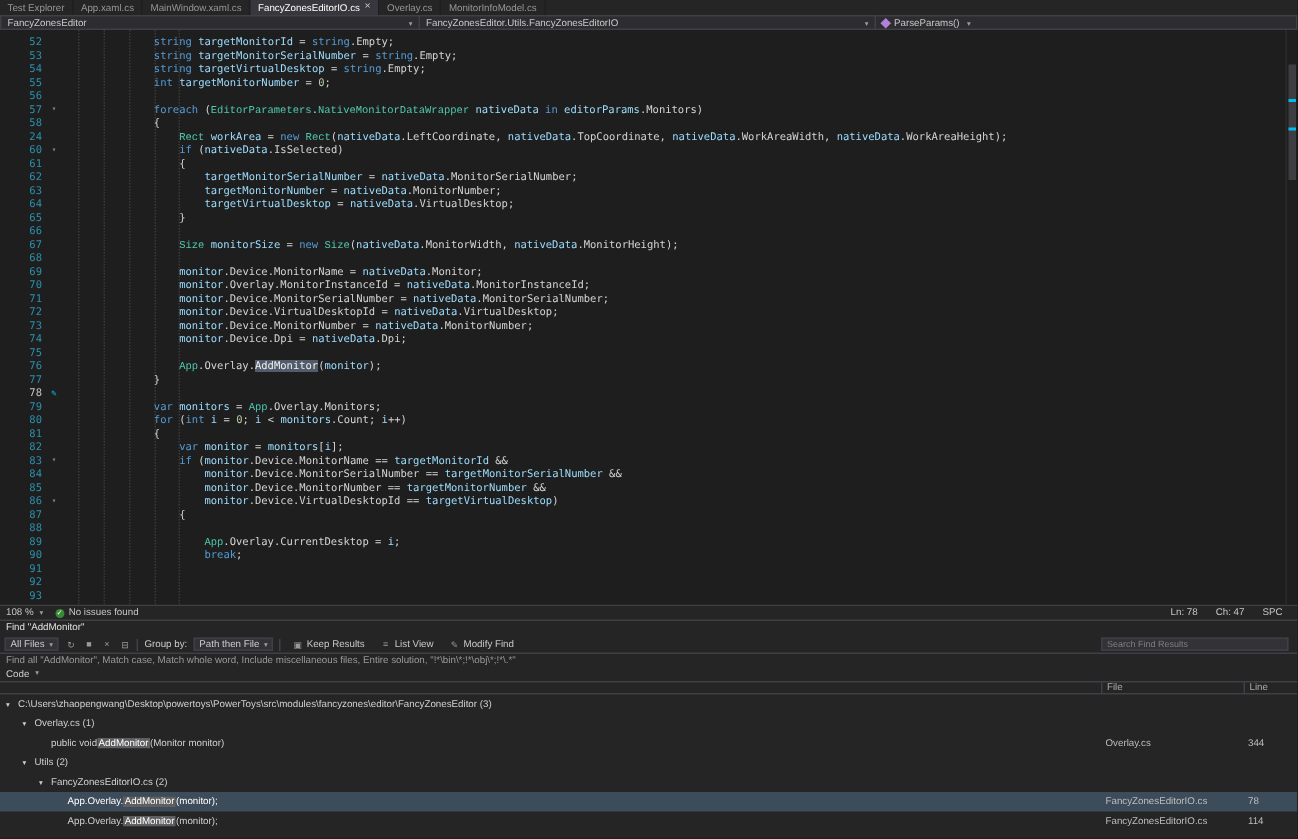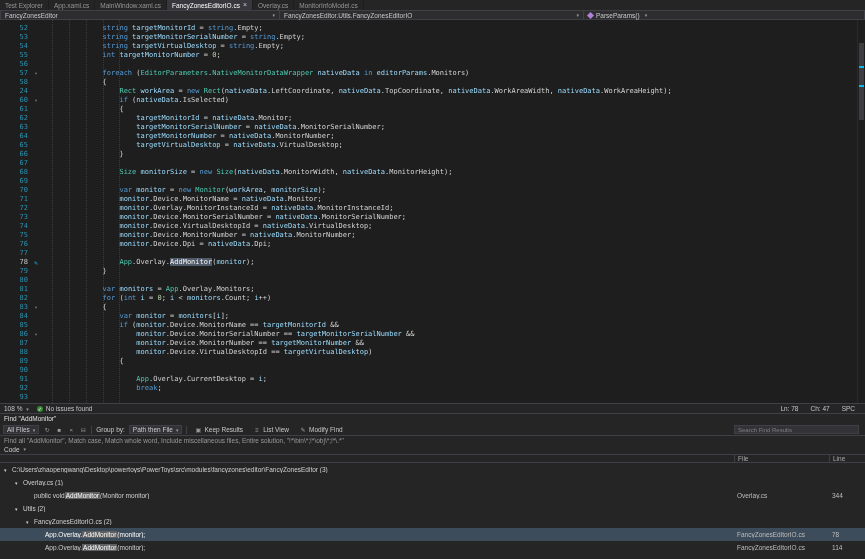--- a/index.html
+++ b/index.html
@@ -30,21 +30,21 @@
   .gl { height:9px; line-height:9px; display:flex; }
   .ln { width:28px; text-align:right; }
   .ln.cur { color:#c8c8c8; }
   .fold { width:16px; text-align:center; color:#858585; font-size:5px; line-height:9px; }
   .fold.qa { color:#00bcf2; font-size:6px; }
   .codewrap { flex:1; padding-top:4px; padding-left:6px; position:relative;
               font-family:"DejaVu Sans Mono", monospace; font-size:7px; overflow:hidden; }
   .guide { position:absolute; top:0; bottom:0; border-left:1px dotted #3a3a3a; }
   .cl { height:9px; line-height:9px; white-space:pre; color:#d4d4d4; position:relative; }
   .k { color:#569cd6; }
-  .t { color:#4ec9b0; }
+  .t { color:#4ec9b0;font-family:Liberation Mono, monospace; }
   .v { color:#9cdcfe; }
   .p { color:#d4d4d4; }
   .c { color:#6a9955; }
   .n { color:#b5cea8; }
   .m { background:#515c6a; color:#f2f2f2; }
   .scrollbar { position:absolute; right:0; top:0; bottom:0; width:8px; background:#1e1e1e; border-left:1px solid #2a2a2a; }
   .thumb { position:absolute; left:1px; right:1px; top:6%; height:20%; background:#3e3e42; }
   .tick { position:absolute; left:1px; right:1px; height:2px; background:#00bcf2; }
 
   
@@ -308,29 +308,27 @@
     <div class="cl">            <span class="k">string</span><span class="p"> </span><span class="v">targetMonitorId</span><span class="p"> = </span><span class="k">string</span><span class="p">.Empty;</span></div>
         <div class="cl">            <span class="k">string</span><span class="p"> </span><span class="v">targetMonitorSerialNumber</span><span class="p"> = </span><span class="k">string</span><span class="p">.Empty;</span></div>
         <div class="cl">            <span class="k">string</span><span class="p"> </span><span class="v">targetVirtualDesktop</span><span class="p"> = </span><span class="k">string</span><span class="p">.Empty;</span></div>
         <div class="cl">            <span class="k">int</span><span class="p"> </span><span class="v">targetMonitorNumber</span><span class="p"> = </span><span class="n">0</span><span class="p">;</span></div>
         <div class="cl"></div>
         <div class="cl">            <span class="k">foreach</span><span class="p"> (</span><span class="t">EditorParameters</span><span class="p">.</span><span class="t">NativeMonitorDataWrapper</span><span class="p"> </span><span class="v">nativeData</span><span class="p"> </span><span class="k">in</span><span class="p"> </span><span class="v">editorParams</span><span class="p">.Monitors)</span></div>
         <div class="cl">            <span class="p">{</span></div>
         <div class="cl">                <span class="t">Rect</span><span class="p"> </span><span class="v">workArea</span><span class="p"> = </span><span class="k">new</span><span class="p"> </span><span class="t">Rect</span><span class="p">(</span><span class="v">nativeData</span><span class="p">.LeftCoordinate, </span><span class="v">nativeData</span><span class="p">.TopCoordinate, </span><span class="v">nativeData</span><span class="p">.WorkAreaWidth, </span><span class="v">nativeData</span><span class="p">.WorkAreaHeight);</span></div>
         <div class="cl">                <span class="k">if</span><span class="p"> (</span><span class="v">nativeData</span><span class="p">.IsSelected)</span></div>
         <div class="cl">                <span class="p">{</span></div>
-        <div class="cl">                    <span class="v">targetMonitorId</span><span class="p"> = </span><span class="v">nativeData</span><span class="p">.Monitor;</span></div>
         <div class="cl">                    <span class="v">targetMonitorSerialNumber</span><span class="p"> = </span><span class="v">nativeData</span><span class="p">.MonitorSerialNumber;</span></div>
         <div class="cl">                    <span class="v">targetMonitorNumber</span><span class="p"> = </span><span class="v">nativeData</span><span class="p">.MonitorNumber;</span></div>
         <div class="cl">                    <span class="v">targetVirtualDesktop</span><span class="p"> = </span><span class="v">nativeData</span><span class="p">.VirtualDesktop;</span></div>
         <div class="cl">                <span class="p">}</span></div>
         <div class="cl"></div>
         <div class="cl">                <span class="t">Size</span><span class="p"> </span><span class="v">monitorSize</span><span class="p"> = </span><span class="k">new</span><span class="p"> </span><span class="t">Size</span><span class="p">(</span><span class="v">nativeData</span><span class="p">.MonitorWidth, </span><span class="v">nativeData</span><span class="p">.MonitorHeight);</span></div>
         <div class="cl"></div>
-        <div class="cl">                <span class="k">var</span><span class="p"> </span><span class="v">monitor</span><span class="p"> = </span><span class="k">new</span><span class="p"> </span><span class="t">Monitor</span><span class="p">(</span><span class="v">workArea</span><span class="p">, </span><span class="v">monitorSize</span><span class="p">);</span></div>
         <div class="cl">                <span class="v">monitor</span><span class="p">.Device.MonitorName = </span><span class="v">nativeData</span><span class="p">.Monitor;</span></div>
         <div class="cl">                <span class="v">monitor</span><span class="p">.Overlay.MonitorInstanceId = </span><span class="v">nativeData</span><span class="p">.MonitorInstanceId;</span></div>
         <div class="cl">                <span class="v">monitor</span><span class="p">.Device.MonitorSerialNumber = </span><span class="v">nativeData</span><span class="p">.MonitorSerialNumber;</span></div>
         <div class="cl">                <span class="v">monitor</span><span class="p">.Device.VirtualDesktopId = </span><span class="v">nativeData</span><span class="p">.VirtualDesktop;</span></div>
         <div class="cl">                <span class="v">monitor</span><span class="p">.Device.MonitorNumber = </span><span class="v">nativeData</span><span class="p">.MonitorNumber;</span></div>
         <div class="cl">                <span class="v">monitor</span><span class="p">.Device.Dpi = </span><span class="v">nativeData</span><span class="p">.Dpi;</span></div>
         <div class="cl"></div>
         <div class="cl">                <span class="t">App</span><span class="p">.Overlay.</span><span class="m">AddMonitor</span><span class="p">(</span><span class="v">monitor</span><span class="p">);</span></div>
         <div class="cl">            <span class="p">}</span></div>
         <div class="cl"></div>

